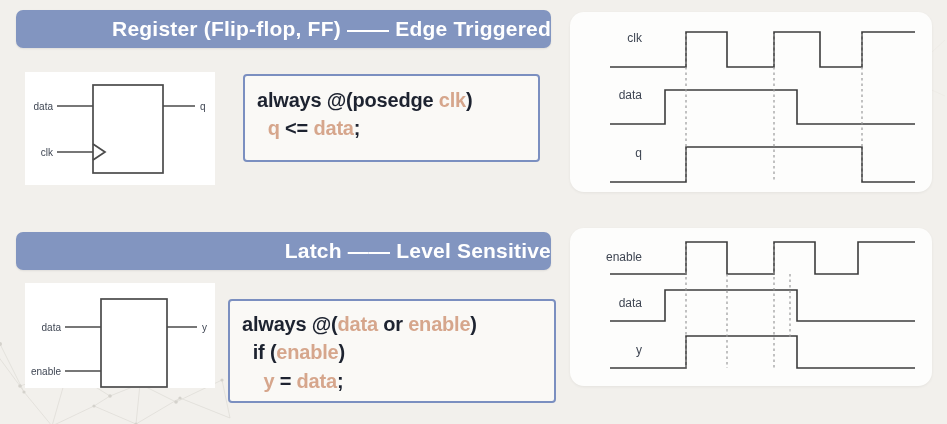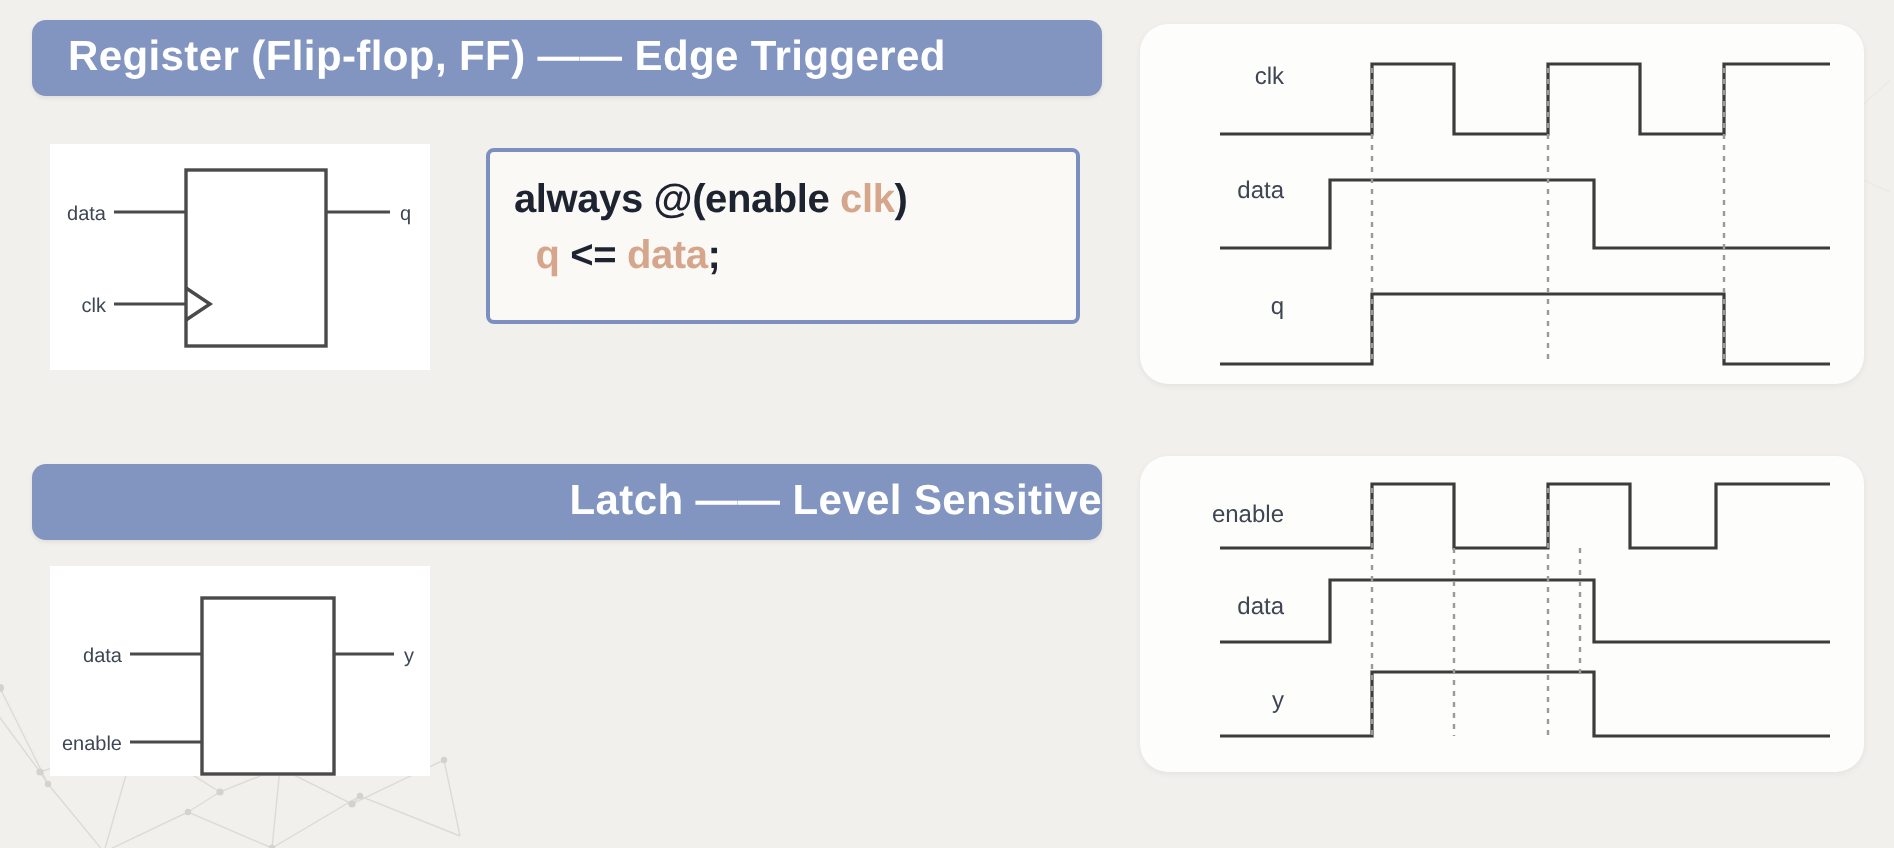--- a/index.html
+++ b/index.html
@@ -53,21 +53,21 @@
   }
   .banner-text {
     color: #ffffff;
     font-size: 21px;
     font-weight: bold;
     letter-spacing: 0.2px;
     padding-left: 18px;
     white-space: nowrap;
   }
 
-  #banner-register { left: 16px; top: 10px; width: 535px; }
+  #banner-register { left: 16px; top: 10px; width: 535px; justify-content: flex-end; }
   #banner-latch    { left: 16px; top: 232px; width: 535px; justify-content: flex-end; }
 
   
   .card {
     position: absolute;
     background: #ffffff;
   }
   #card-ff    { left: 25px; top: 72px;  width: 190px; height: 113px; }
   #card-latch { left: 25px; top: 283px; width: 190px; height: 105px; }
 
@@ -159,21 +159,21 @@
 
       <g>
         <path d="M68 72 L80 80 L68 88" fill="none" stroke="#4a4a4a" stroke-width="1.7"></path>
       </g>
       <text x="28" y="38" text-anchor="end" font-size="10">data</text>
       <text x="28" y="84" text-anchor="end" font-size="10">clk</text>
       <text x="175" y="38" font-size="10">q</text>
     </svg>
   </div>
 
-  <div class="codebox" id="code-ff"><span>always @(enable </span><span class="sig">clk</span><span>)</span>
+  <div class="codebox" id="code-ff"><span>always @(posedge </span><span class="sig">clk</span><span>)</span>
 <span>  </span><span class="sig">q</span><span> &lt;= </span><span class="sig">data</span><span>;</span></div>
 
   <div class="panel" id="panel-ff">
     <svg width="362" height="180" viewBox="0 0 362 180">
 
       <text x="72" y="30" text-anchor="end" font-size="12">clk</text>
       <text x="72" y="87" text-anchor="end" font-size="12">data</text>
       <text x="72" y="145" text-anchor="end" font-size="12">q</text>
 
       <polyline fill="none" stroke="#3c3c3c" stroke-width="1.6" points="40,55 116,55 116,20 157,20 157,55 204,55 204,20 250,20 250,55 292,55 292,20 345,20"></polyline>
@@ -199,20 +199,23 @@
       <rect x="76" y="16" width="66" height="88" fill="#ffffff" stroke="#4a4a4a" stroke-width="1.7"></rect>
       <line x1="40" y1="44" x2="76" y2="44" stroke="#4a4a4a" stroke-width="1.5"></line>
       <line x1="40" y1="88" x2="76" y2="88" stroke="#4a4a4a" stroke-width="1.5"></line>
       <line x1="142" y1="44" x2="172" y2="44" stroke="#4a4a4a" stroke-width="1.5"></line>
       <text x="36" y="48" text-anchor="end" font-size="10">data</text>
       <text x="36" y="92" text-anchor="end" font-size="10">enable</text>
       <text x="177" y="48" font-size="10">y</text>
     </svg>
   </div>
 
+  <div class="codebox" id="code-latch"><span>always @(</span><span class="sig">data</span><span> or </span><span class="sig">enable</span><span>)</span>
+<span>  </span><span>if (</span><span class="sig">enable</span><span>)</span>
+<span>    </span><span class="sig">y</span><span> = </span><span class="sig">data</span><span>;</span></div>
 
   <div class="panel" id="panel-latch">
     <svg width="362" height="158" viewBox="0 0 362 158">
       <text x="72" y="33" text-anchor="end" font-size="12">enable</text>
       <text x="72" y="79" text-anchor="end" font-size="12">data</text>
       <text x="72" y="126" text-anchor="end" font-size="12">y</text>
 
       <polyline fill="none" stroke="#3c3c3c" stroke-width="1.6" points="40,46 116,46 116,14 157,14 157,46 204,46 204,14 245,14 245,46 288,46 288,14 345,14"></polyline>
 
       <polyline fill="none" stroke="#3c3c3c" stroke-width="1.6" points="40,93 95,93 95,62 227,62 227,93 345,93"></polyline>

